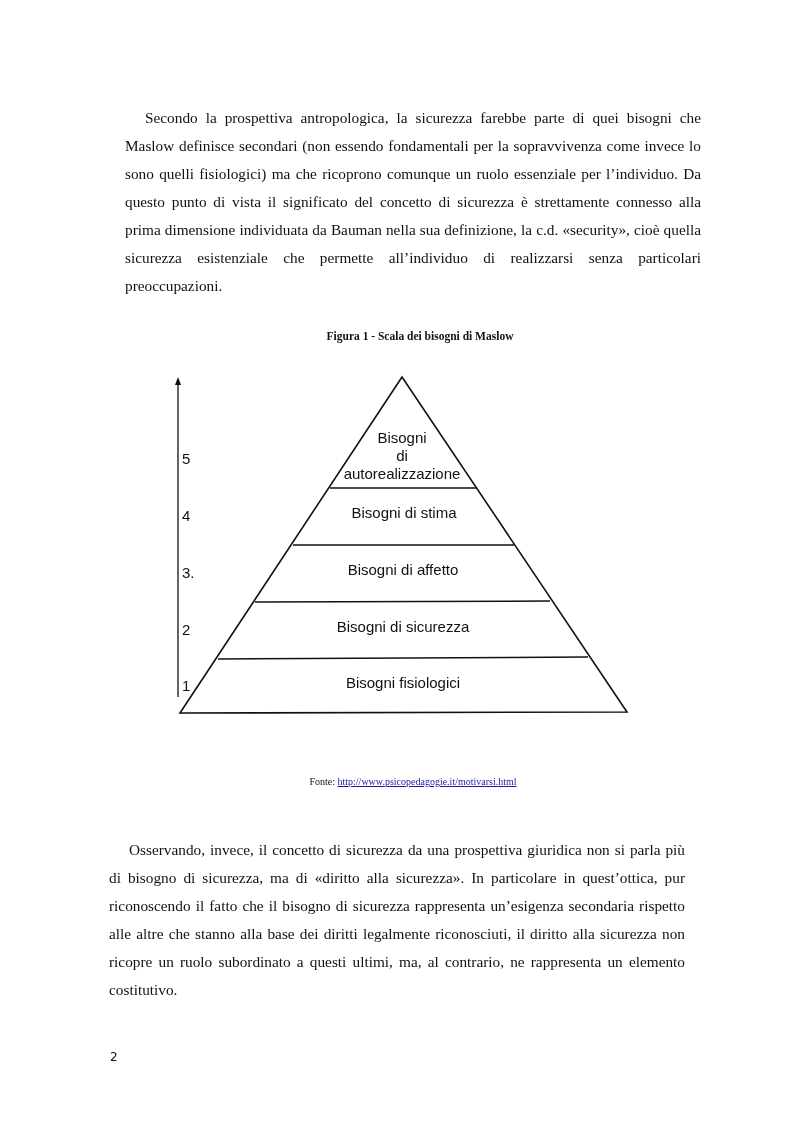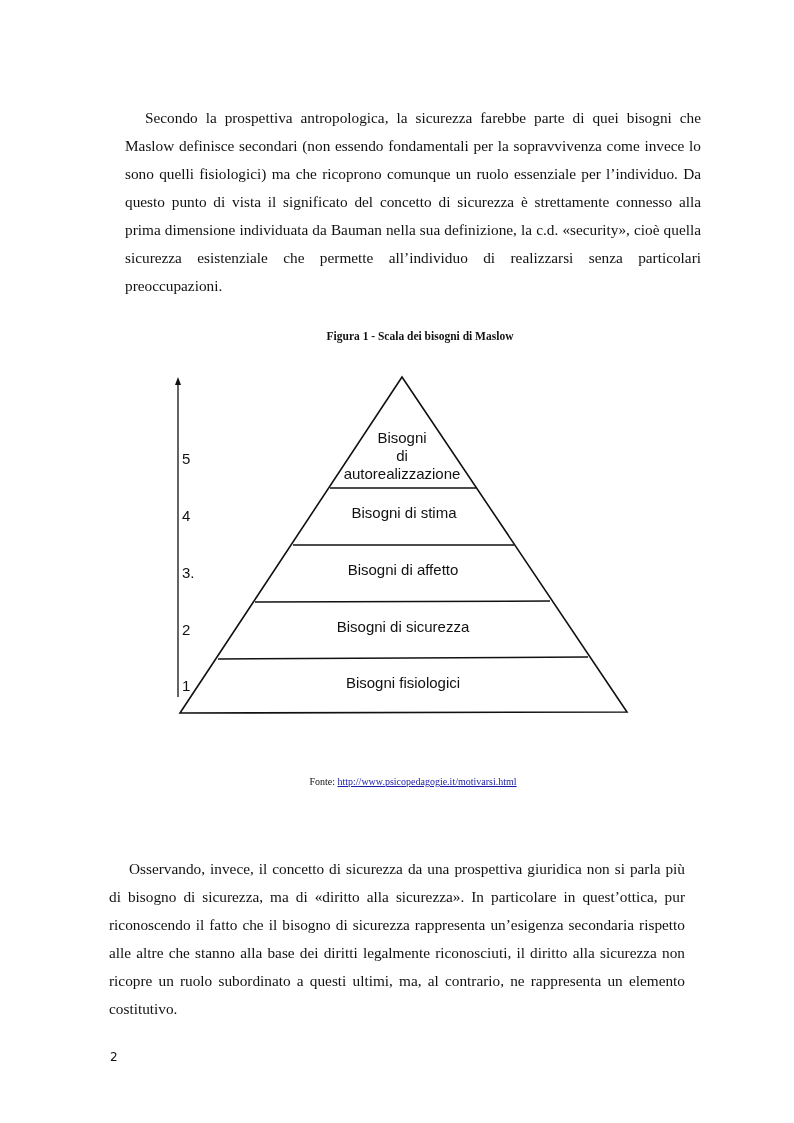--- a/index.html
+++ b/index.html
@@ -3,21 +3,21 @@
   <meta charset="utf-8">
   <style>
     html, body { margin: 0; padding: 0; background: #ffffff; }
     body { width: 794px; height: 1123px; position: relative; overflow: hidden; color: #111; }
     .para {
       position: absolute; left: 109px; width: 576px;
       font-family: "Liberation Serif", serif; font-size: 15.3px; line-height: 28px;
       text-align: justify; text-indent: 20px; margin: 0;
     }
     #p1 { top: 104px; margin-left: 16px; }
-    #p2 { top: 855px; }
+    #p2 { top: 836px; }
     .caption {
       position: absolute; top: 330px; left: 0; width: 794px; text-align: center;
       font-family: "Liberation Serif", serif; font-weight: bold; font-size: 11.5px; padding-left: 23px;
     }
     .figure { position: absolute; left: 140px; top: 355px; width: 520px; height: 400px; }
     .figure svg { width: 520px; height: 400px; display: block; }
     .fig-text { font-family: "Liberation Sans", sans-serif; font-size: 15px; fill: #111; }
     .source {
       position: absolute; top: 776px; left: 16px; width: 794px; text-align: center;
       font-family: "Liberation Serif", serif; font-size: 10px;

